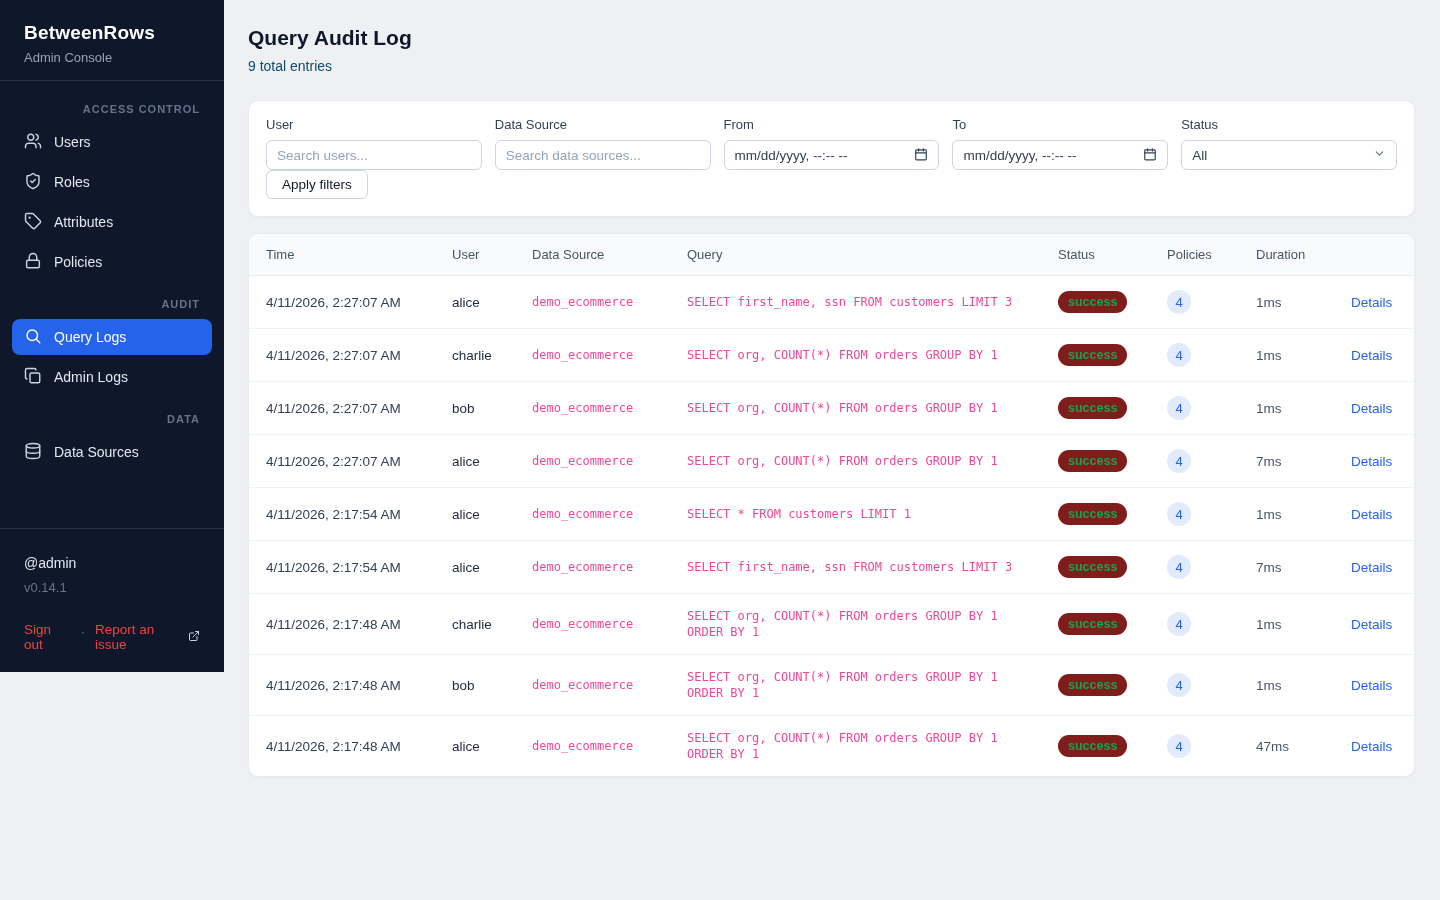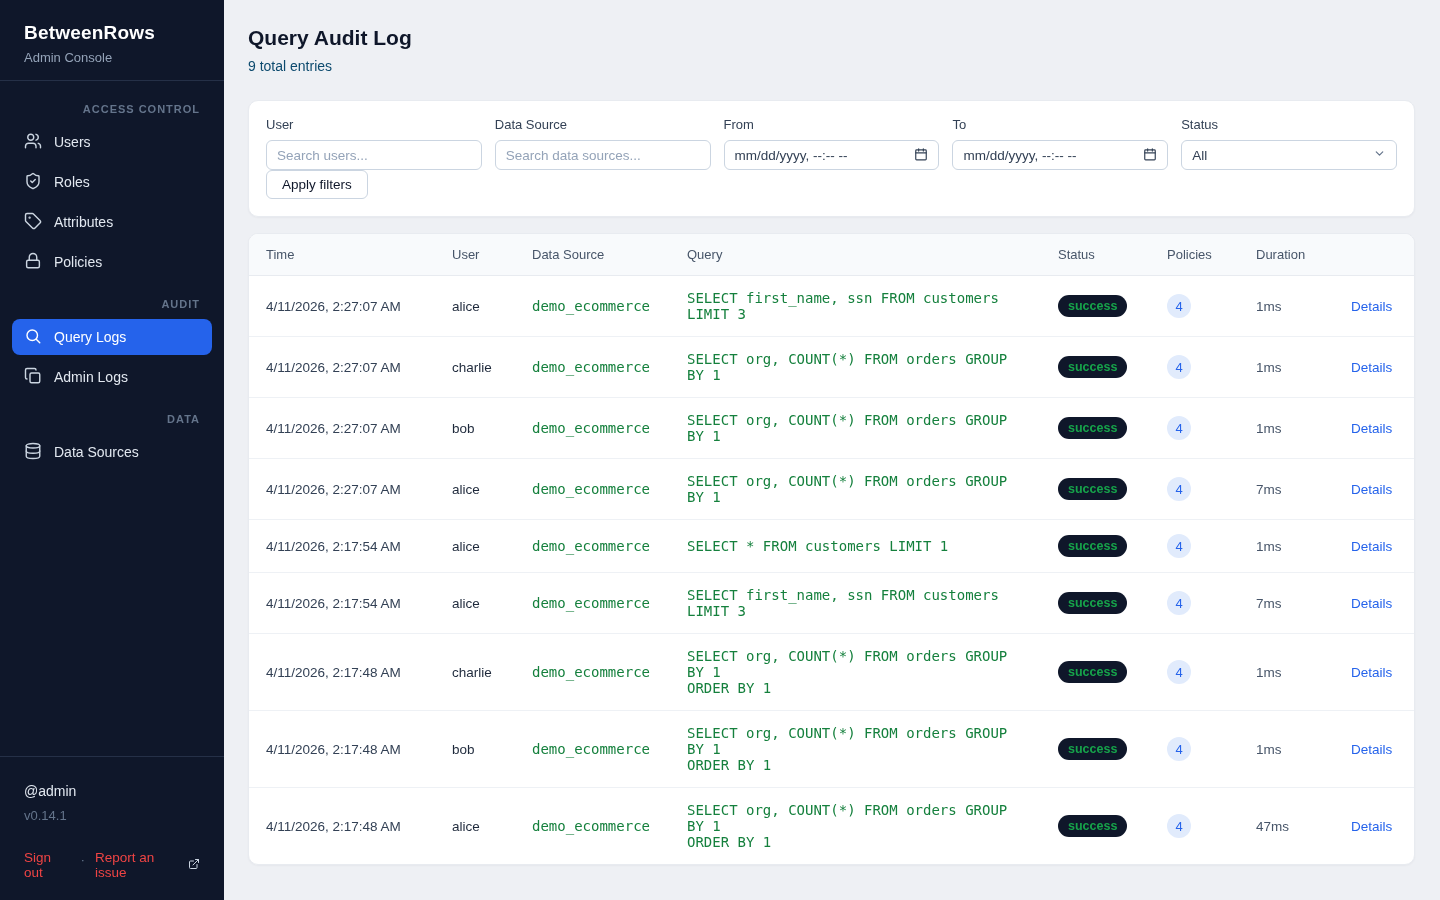--- a/index.html
+++ b/index.html
@@ -6,21 +6,21 @@
   html, body { width: 1440px; height: 900px; overflow: hidden; }
   body {
     font-family: "Liberation Sans", sans-serif;
     display: flex;
     background: #eef0f4;
     color: #0f172a;
   }
 
   
   .sidebar {
-    width: 224px; min-width: 224px; height: 900px;
+    width: 224px; min-width: 224px; height: 672px;
     background: #0f172a;
     display: flex; flex-direction: column;
   }
   .brand { padding: 22px 24px 15px; }
   .brand-name { color: #ffffff; font-size: 19px; font-weight: 700; letter-spacing: 0.2px; }
   .brand-sub { color: #94a3b8; font-size: 13px; margin-top: 6px; }
   .side-divider { border-top: 1px solid #253047; }
   .nav { flex: 1; padding: 10px 12px; }
   .nav-section { margin-bottom: 6px; }
   .nav-section-title {
@@ -80,25 +80,25 @@
     background: #f8fafc; text-align: left; font-size: 13px; font-weight: 400;
     color: #475569; padding: 13px 16px; border-bottom: 1px solid #e8ebf0;
   }
   thead th:first-child, tbody td:first-child { padding-left: 17px; }
   tbody td {
     padding: 14px 16px; font-size: 13.5px; color: #334155;
     border-top: 1px solid #eef1f5; vertical-align: middle;
   }
   tbody tr:first-child td { border-top: none; }
   .td-user { color: #1e293b; font-weight: 500; }
-  .mono { font-family: "DejaVu Sans Mono", monospace; font-size: 14px; color: #15803d; }
+  .mono { font-family: "DejaVu Sans Mono", monospace; font-size: 12px; color: #ec4899; }
   .td-query { white-space: pre-line; line-height: 16px; }
   .badge-success {
     display: inline-block; padding: 4px 10px; border-radius: 999px;
-    background: #0f172a; color: #16a34a; font-size: 12.5px; font-weight: 600;
+    background: #7f1d1d; color: #16a34a; font-size: 12.5px; font-weight: 600;
   }
   .badge-policy {
     display: inline-flex; width: 24px; height: 24px; border-radius: 50%;
     background: #e1ebfc; color: #2563eb; font-size: 13px; font-weight: 500;
     align-items: center; justify-content: center;
   }
   .td-duration { color: #475569; }
   .td-details { text-align: right; padding-right: 27px; }
   .details-link { color: #2563eb; font-weight: 500; cursor: pointer; text-decoration: none; }
 </style>

